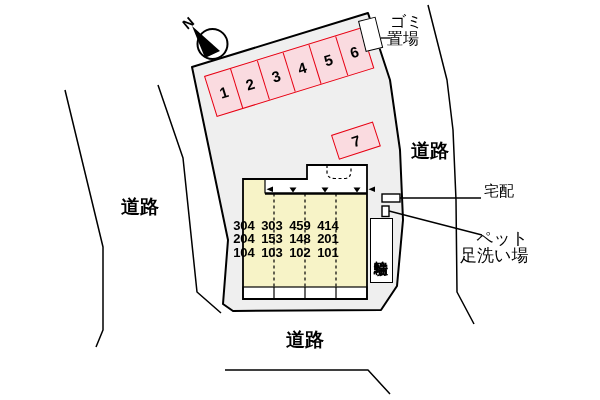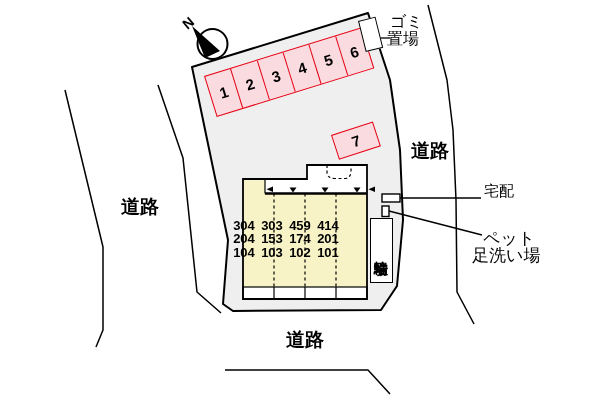--- a/index.html
+++ b/index.html
@@ -125,21 +125,21 @@
   <div class="rooms">
     <div class="room-row">
       <div class="room-cell">304</div>
       <div class="room-cell">303</div>
       <div class="room-cell">459</div>
       <div class="room-cell">414</div>
     </div>
     <div class="room-row">
       <div class="room-cell">204</div>
       <div class="room-cell">153</div>
-      <div class="room-cell">174</div>
+      <div class="room-cell">148</div>
       <div class="room-cell">201</div>
     </div>
     <div class="room-row">
       <div class="room-cell">104</div>
       <div class="room-cell">103</div>
       <div class="room-cell">102</div>
       <div class="room-cell">101</div>
     </div>
   </div>
 
@@ -153,18 +153,18 @@
 
   <div class="two-line" style="left:390px;top:13px;font-size:16px;line-height:17px;">
     <div>ゴミ</div>
     <div style="margin-left:-3px;">置場</div>
   </div>
 
   <div class="two-line" style="left:466px;top:183px;font-size:15px;line-height:16.5px;">
     <div style="padding-left:18px;">宅配</div>
   </div>
 
-  <div class="two-line" style="left:472px;top:231px;font-size:17px;line-height:16.5px;">
+  <div class="two-line" style="left:460px;top:231px;font-size:17px;line-height:16.5px;text-align:right;">
     <div style="padding-left:11px;">ペット</div>
     <div>足洗い場</div>
   </div>
 
 </div>
 
 </body></html>

